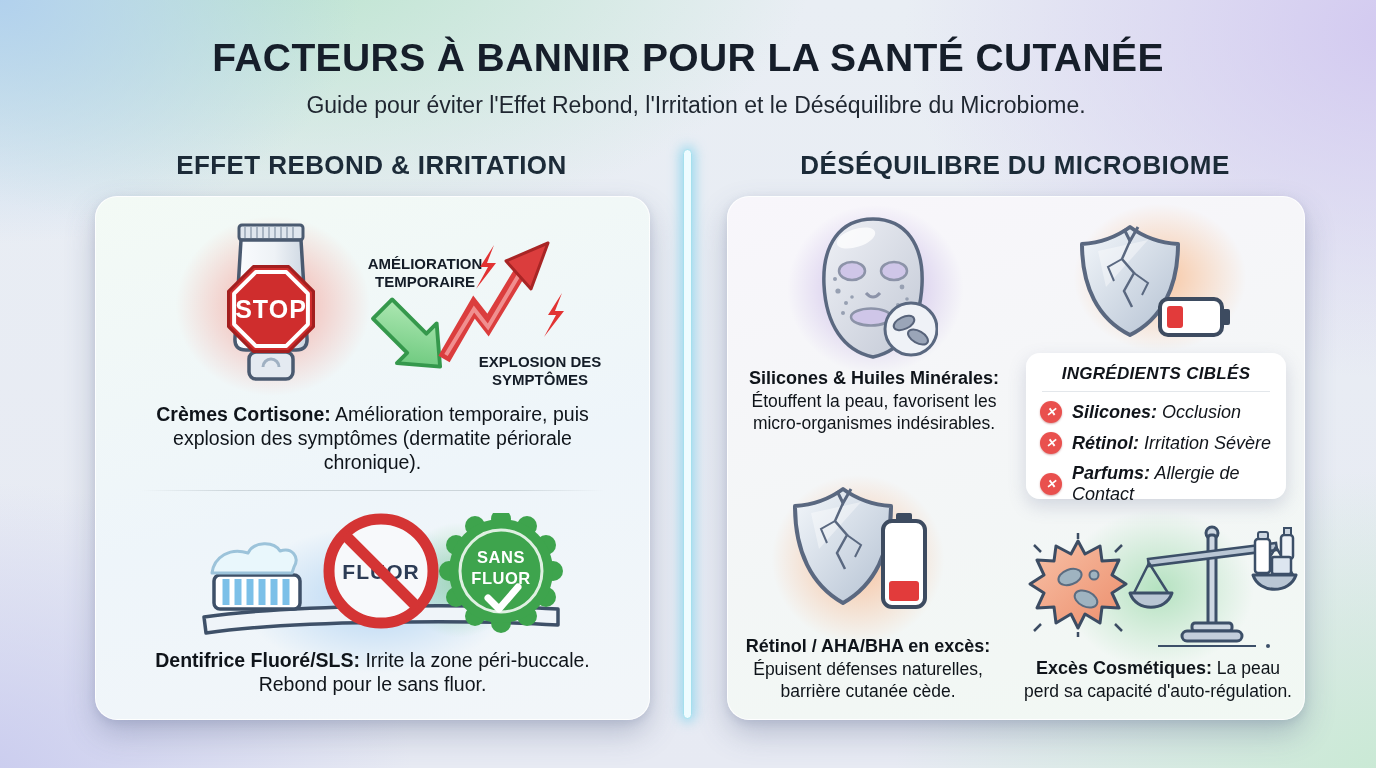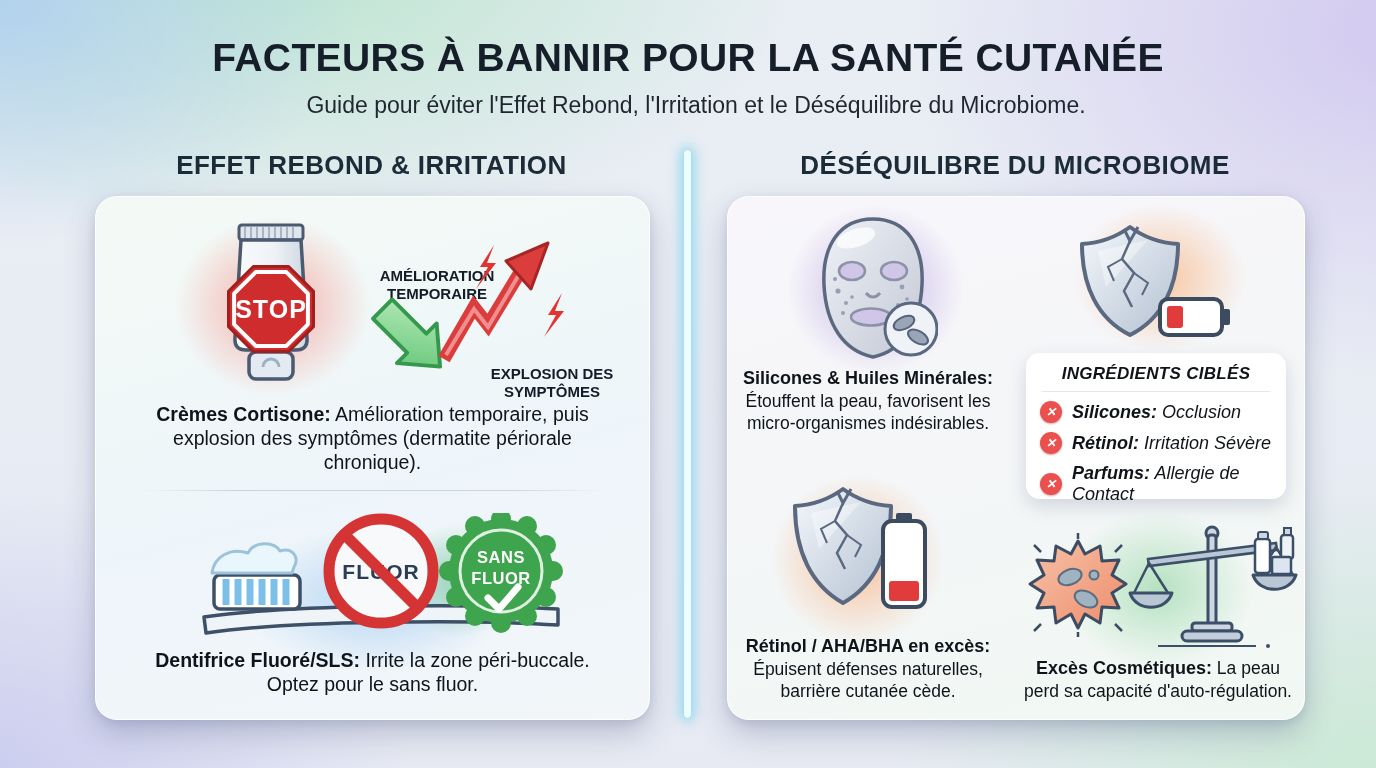--- a/index.html
+++ b/index.html
@@ -26,21 +26,21 @@
     background:linear-gradient(165deg,#f3faf5 0%,#eef5fa 55%,#f2f6f9 100%);}
   .panel.rightp{left:727px;top:196px;width:576px;height:522px;
     background:linear-gradient(165deg,#f8f6fb 0%,#f3f6f6 60%,#f1f8f3 100%);}
   .v-divider{position:absolute;left:683px;top:149px;width:7px;height:568px;border-radius:5px;
     background:#eefcff;border:1.5px solid #a5e0ee;
     box-shadow:0 0 12px 3px rgba(128,210,236,.75);}
   .glow{position:absolute;border-radius:50%;pointer-events:none;}
   .abs{position:absolute;}
   .body-text{position:absolute;margin:0;text-align:center;font-size:19.5px;line-height:1.22;color:#0f141a;}
   .body-text b{font-weight:bold;}
-  .arrow-label{position:absolute;margin:16px;text-align:center;white-space:pre-line;
+  .arrow-label{position:absolute;margin:4px;text-align:center;white-space:pre-line;
     font-size:15px;font-weight:bold;line-height:1.18;color:#141c27;}
   .h-divider{position:absolute;height:1px;
     background:linear-gradient(90deg,rgba(200,210,216,0),#ccd5da 20%,#ccd5da 80%,rgba(200,210,216,0));}
   .cell-text{position:absolute;margin:0;text-align:center;font-size:17.5px;line-height:1.28;color:#0f141a;}
   .cell-text .lead{display:block;font-weight:bold;font-size:18px;}
   .cell-text b{font-weight:bold;font-size:18px;}
   .ing-card{position:absolute;left:298px;top:156px;width:260px;height:146px;border-radius:14px;
     background:rgba(255,255,255,.96);box-shadow:0 7px 18px rgba(90,100,140,.22);font-style:italic;}
   .ing-card .card-title{margin:0;padding-top:11px;text-align:center;
     font-size:17px;font-weight:bold;letter-spacing:.3px;color:#10141a;}
@@ -154,21 +154,21 @@
         <circle cx="305" cy="58" r="52" fill="#3ea44d"></circle>
         <circle cx="305" cy="58" r="41" fill="none" stroke="#dff0e2" stroke-width="3"></circle>
         <text x="305" y="50" text-anchor="middle" font-size="16.5" font-weight="bold" letter-spacing=".5" fill="#ffffff">SANS</text>
         <text x="305" y="71" text-anchor="middle" font-size="16.5" font-weight="bold" letter-spacing=".5" fill="#ffffff">FLUOR</text>
         <path d="M292 85 L303 96 L322 74" fill="none" stroke="#ffffff" stroke-width="7" stroke-linecap="round" stroke-linejoin="round"></path>
       </g>
     </svg>
 
     <p class="body-text" style="left:52px;top:452px;width:449px;">
       <b>Dentifrice Fluoré/SLS:</b>
-      <span>Irrite la zone péri-buccale. Optez pour le sans fluor.</span>
+      <span>Irrite la zone péri-buccale. Rebond pour le sans fluor.</span>
     </p>
   </section>
 
   <section class="panel rightp">
 
     <div class="glow" style="left:25px;top:-25px;width:245px;height:235px;
          background:radial-gradient(closest-side,rgba(158,126,214,.55),rgba(158,126,214,0) 72%);"></div>
 
     <svg class="abs" style="left:80px;top:16px;" width="130" height="150" viewBox="0 0 130 150">
       <defs>
@@ -191,21 +191,21 @@
           <circle cx="94" cy="74" r="2.4"></circle>
           <circle cx="99" cy="86" r="1.8"></circle>
         <circle cx="90" cy="92" r="2"></circle>
           <circle cx="35" cy="100" r="2"></circle>
       </g>
       <circle cx="103" cy="116" r="26" fill="#eff2f7" stroke="#5a6880" stroke-width="3"></circle>
       <ellipse cx="96" cy="110" rx="11" ry="6" fill="#9aa5b8" stroke="#57637a" stroke-width="2" transform="rotate(-25 96 110)"></ellipse>
       <ellipse cx="110" cy="124" rx="11" ry="6" fill="#9aa5b8" stroke="#57637a" stroke-width="2" transform="rotate(30 110 124)"></ellipse>
     </svg>
 
-    <p class="cell-text" style="left:10px;top:170px;width:260px;">
+    <p class="cell-text" style="left:16px;top:170px;width:260px;">
       <span class="lead">Silicones &amp; Huiles Minérales:</span>
       <span>Étouffent la peau, favorisent les micro-organismes indésirables.</span>
     </p>
 
     <div class="glow" style="left:312px;top:-22px;width:240px;height:205px;
          background:radial-gradient(closest-side,rgba(250,160,92,.55),rgba(250,160,92,0) 72%);"></div>
 
     <svg class="abs" style="left:340px;top:24px;" width="165" height="125" viewBox="0 0 165 125">
       <defs>
         <linearGradient id="shg" x1="0" y1="0" x2="1" y2="1">

